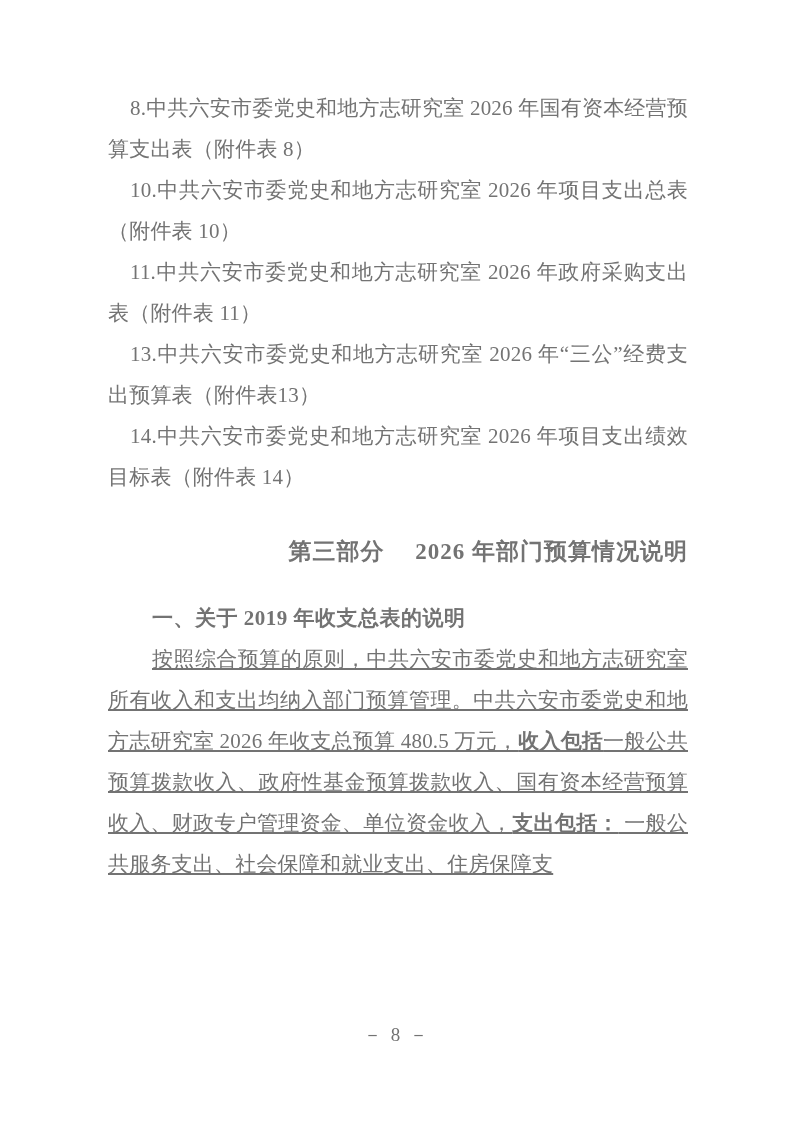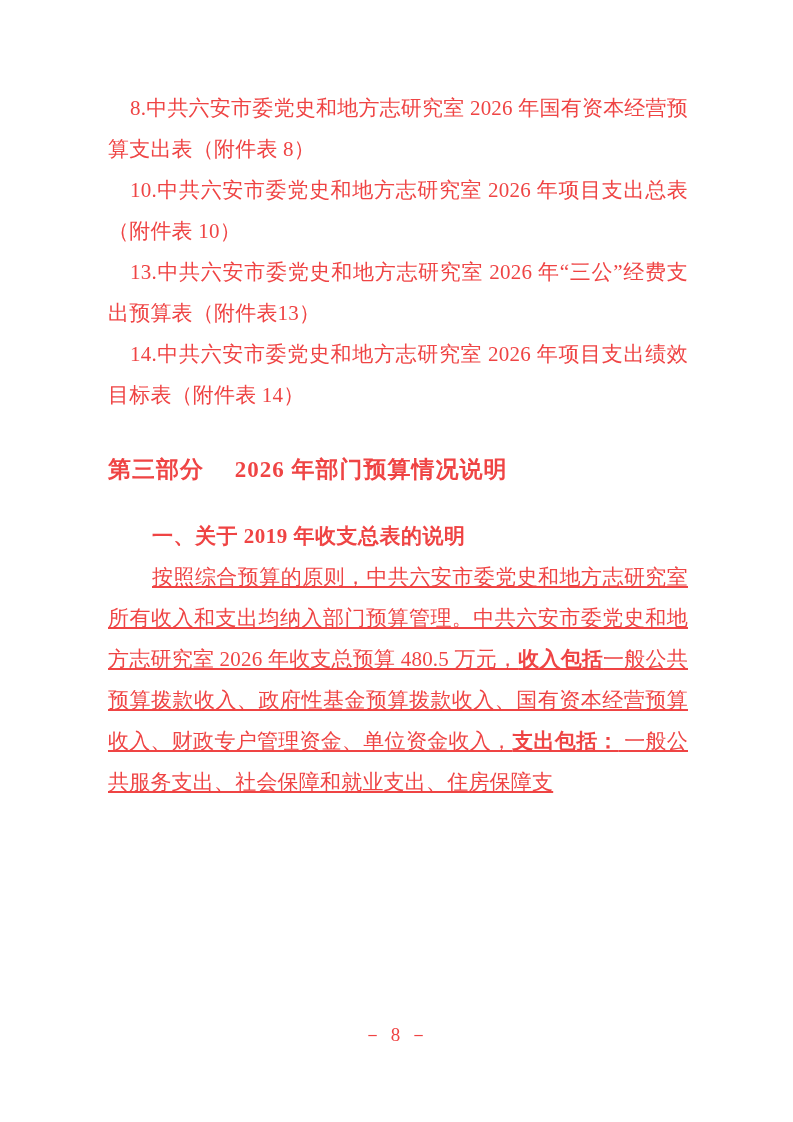--- a/index.html
+++ b/index.html
@@ -8,21 +8,21 @@
     background: #ffffff;
   }
   .page {
     position: relative;
     width: 793px;
     height: 1122px;
     background: #ffffff;
     margin: 0 auto;
     overflow: hidden;
     font-family: "Liberation Serif", "DejaVu Serif", serif;
-    color: #ef4444;
+    color: #737373;
   }
   .content {
     position: absolute;
     left: 108px;
     top: 88px;
     width: 580px;
   }
   .list-item {
     font-size: 21px;
     line-height: 41px;
@@ -31,21 +31,21 @@
     letter-spacing: 0.2px;
     margin: 0;
   }
   .list-item .ind {
     display: inline-block;
     width: 22px;
   }
   .section-title {
     font-size: 23px;
     font-weight: bold;
-    text-align: left;
+    text-align: right;
     line-height: 40px;
     margin: 0;
     letter-spacing: 1px;
   }
   .spacer-lg { height: 34px; }
   .spacer-md { height: 26px; }
   .sub-title {
     font-size: 21px;
     font-weight: bold;
     line-height: 41px;
@@ -83,20 +83,21 @@
 
 <div class="page">
 
   <div class="content">
 
     <p class="list-item"><span class="ind"></span><span>8.中共六安市委党史和地方志研究室 2026 年国有资本经营预算支出表（附件表 8）</span></p>
 
 
     <p class="list-item"><span class="ind"></span><span>10.中共六安市委党史和地方志研究室 2026 年项目支出总表（附件表 10）</span></p>
 
+    <p class="list-item"><span class="ind"></span><span>11.中共六安市委党史和地方志研究室 2026 年政府采购支出表（附件表 11）</span></p>
 
 
     <p class="list-item"><span class="ind"></span><span>13.中共六安市委党史和地方志研究室 2026 年“三公”经费支出预算表（附件表13）</span></p>
 
     <p class="list-item"><span class="ind"></span><span>14.中共六安市委党史和地方志研究室 2026 年项目支出绩效目标表（附件表 14）</span></p>
 
     <div class="spacer-lg"></div>
 
     <p class="section-title">第三部分　 2026 年部门预算情况说明</p>
 

